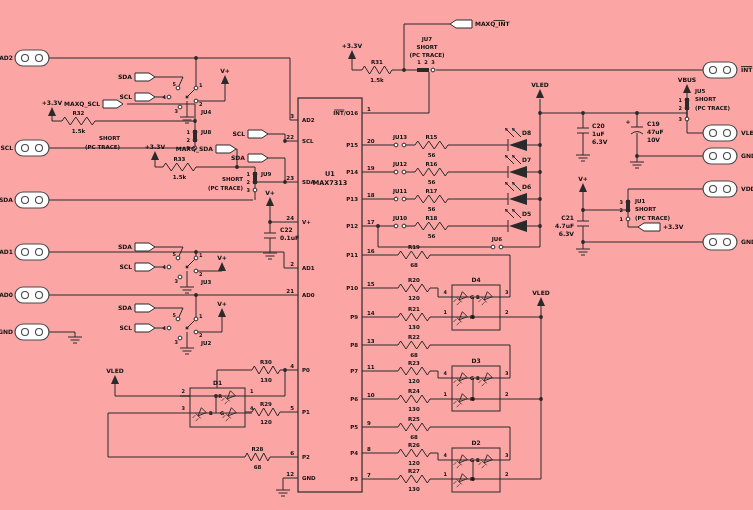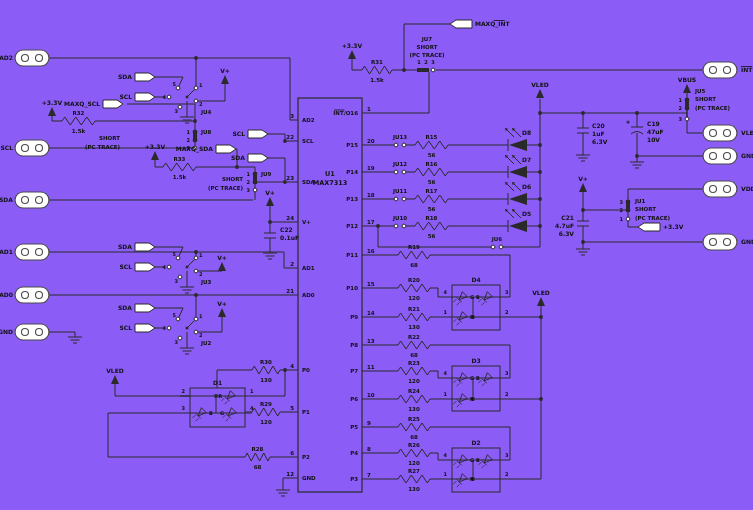--- a/index.html
+++ b/index.html
@@ -1,16 +1,16 @@
 <!DOCTYPE html>
 <html><head>
 <meta charset="utf-8">
 <style>
   html,body{margin:0;padding:0;background:#fff;}
-  .page{width:753px;height:510px;background:#8b5cf6;position:relative;overflow:hidden;}
+  .page{width:753px;height:510px;background:#fca5a5;position:relative;overflow:hidden;}
   svg text{font-family:"DejaVu Sans",sans-serif;fill:#111;font-weight:600;}
 </style>
 </head>
 <body>
 
 <div class="page">
   <svg id="schematic" width="753" height="510" viewBox="0 0 753 510" xmlns="http://www.w3.org/2000/svg">
       <g>
         <polyline points="49 58 290 58 290 120 298 120" fill="none" stroke="#2a2a2a" stroke-width="1"></polyline>
         <polyline points="196 58 196 86" fill="none" stroke="#2a2a2a" stroke-width="1"></polyline>

